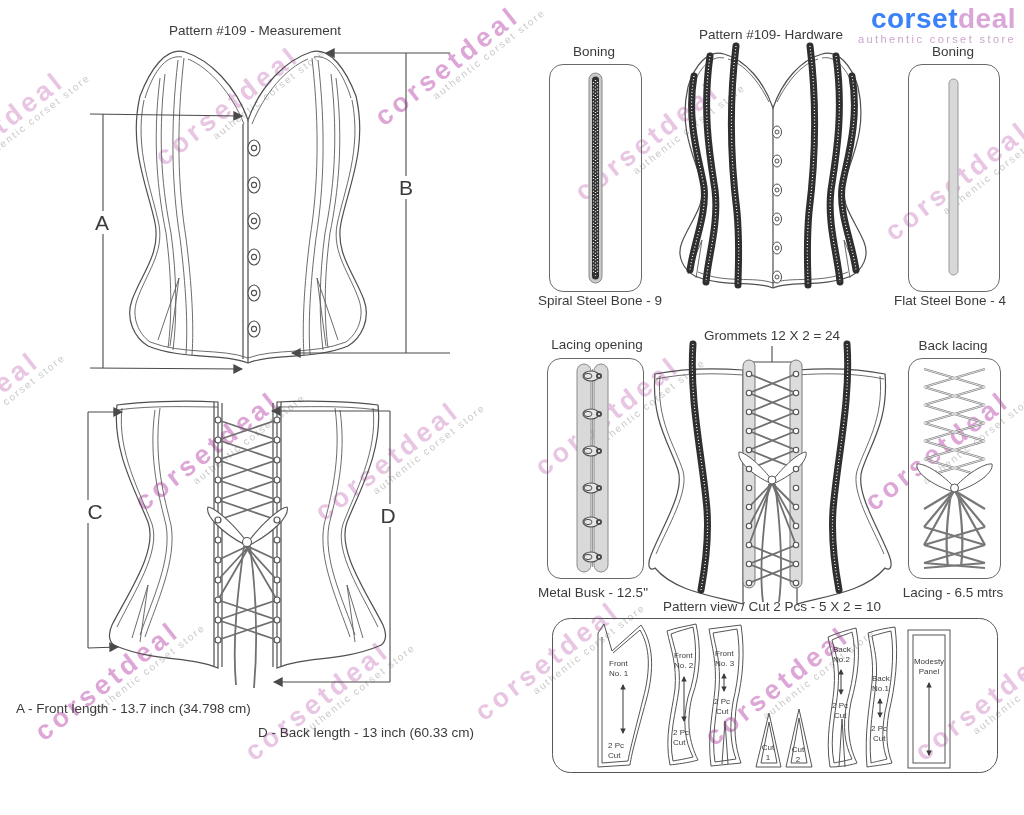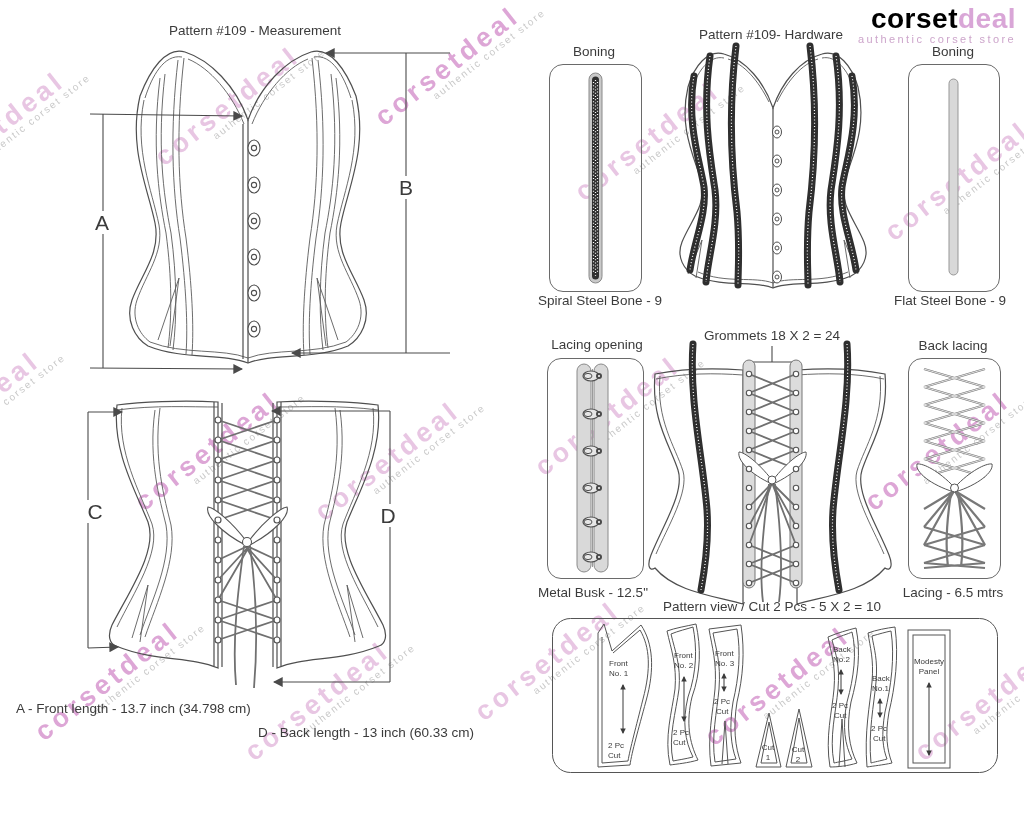--- a/index.html
+++ b/index.html
@@ -9,21 +9,21 @@
   #wm-layer{z-index:1;pointer-events:none;}
   #content-layer{z-index:2;}
   
   .wm{position:absolute;transform:rotate(-38deg);display:flex;flex-direction:column;white-space:nowrap;}
   .wm-b{font-size:27px;font-weight:bold;letter-spacing:4px;color:#e8c6e3;line-height:1;}
   .wm-t{font-size:10px;letter-spacing:2px;color:#c9c9c9;margin:-2px 0 0 58px;line-height:1;}
   .wm.br .wm-b{color:#dda6d6;}
   
   #logo{position:absolute;top:5px;right:8px;text-align:right;line-height:1;}
   #logo .row{font-size:28px;font-weight:bold;letter-spacing:.5px;}
-  #logo .g{color:#000000;}
+  #logo .g{color:#3b82f6;}
   #logo .p{color:#d9a6d7;}
   #logo .t{font-size:11px;color:#cda5cb;letter-spacing:2.4px;margin-top:1px;}
   
   .cap{position:absolute;font-size:13.5px;color:#3b3b3b;white-space:nowrap;transform:translateX(-50%);}
   .cap.l{transform:none;}
   
   .hbox{position:absolute;border:1.4px solid #6a6a6a;border-radius:14px;background:transparent;}
   svg{position:absolute;overflow:visible;}
   svg text{font-family:"Liberation Sans",sans-serif;fill:#3b3b3b;}
   .dim{stroke:#4a4a4a;stroke-width:1.1;fill:none;}
@@ -113,22 +113,22 @@
     <div id="logo">
       <div class="row"><span class="g">corset</span><span class="p">deal</span></div>
       <div class="t">authentic corset store</div>
     </div>
 
     <div class="cap" style="left:255px;top:23px">Pattern #109 -  Measurement</div>
     <div class="cap" style="left:771px;top:27px">Pattern #109-  Hardware</div>
     <div class="cap" style="left:594px;top:44px">Boning</div>
     <div class="cap" style="left:953px;top:44px">Boning</div>
     <div class="cap" style="left:600px;top:293px">Spiral Steel Bone - 9</div>
-    <div class="cap" style="left:950px;top:293px">Flat Steel Bone - 9</div>
-    <div class="cap" style="left:772px;top:328px">Grommets 18 X 2 = 24</div>
+    <div class="cap" style="left:950px;top:293px">Flat Steel Bone - 4</div>
+    <div class="cap" style="left:772px;top:328px">Grommets 12 X 2 = 24</div>
     <div class="cap" style="left:597px;top:337px">Lacing opening</div>
     <div class="cap" style="left:953px;top:338px">Back lacing</div>
     <div class="cap" style="left:593px;top:585px">Metal Busk - 12.5"</div>
     <div class="cap" style="left:953px;top:585px">Lacing - 6.5 mtrs</div>
     <div class="cap" style="left:772px;top:599px">Pattern view  /  Cut 2 Pcs - 5 X 2 = 10</div>
     <div class="cap l" style="left:16px;top:701px">A - Front length - 13.7 inch (34.798 cm)</div>
     <div class="cap l" style="left:258px;top:725px">D - Back length - 13 inch (60.33 cm)</div>
 
     <svg style="left:58px;top:38px" width="392" height="345" viewBox="0 0 392 345">
       <defs>

